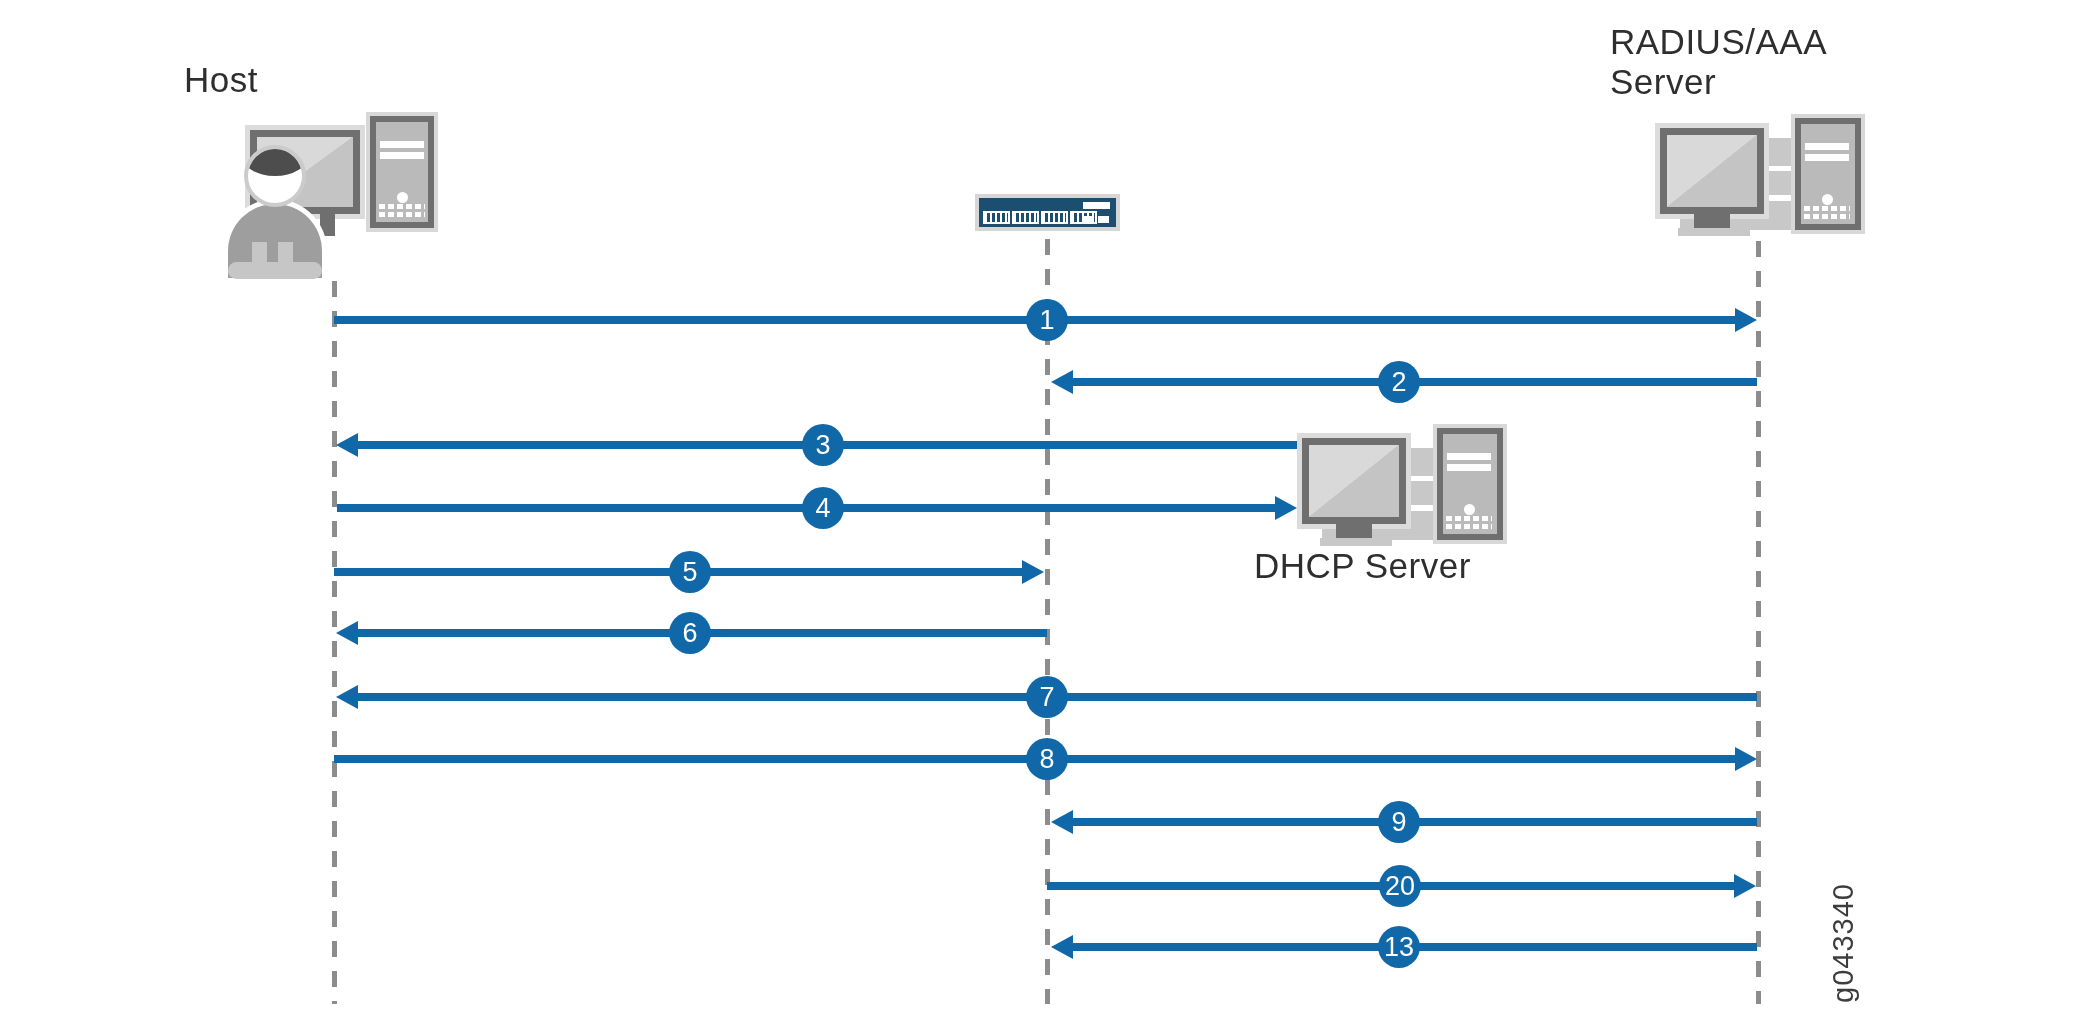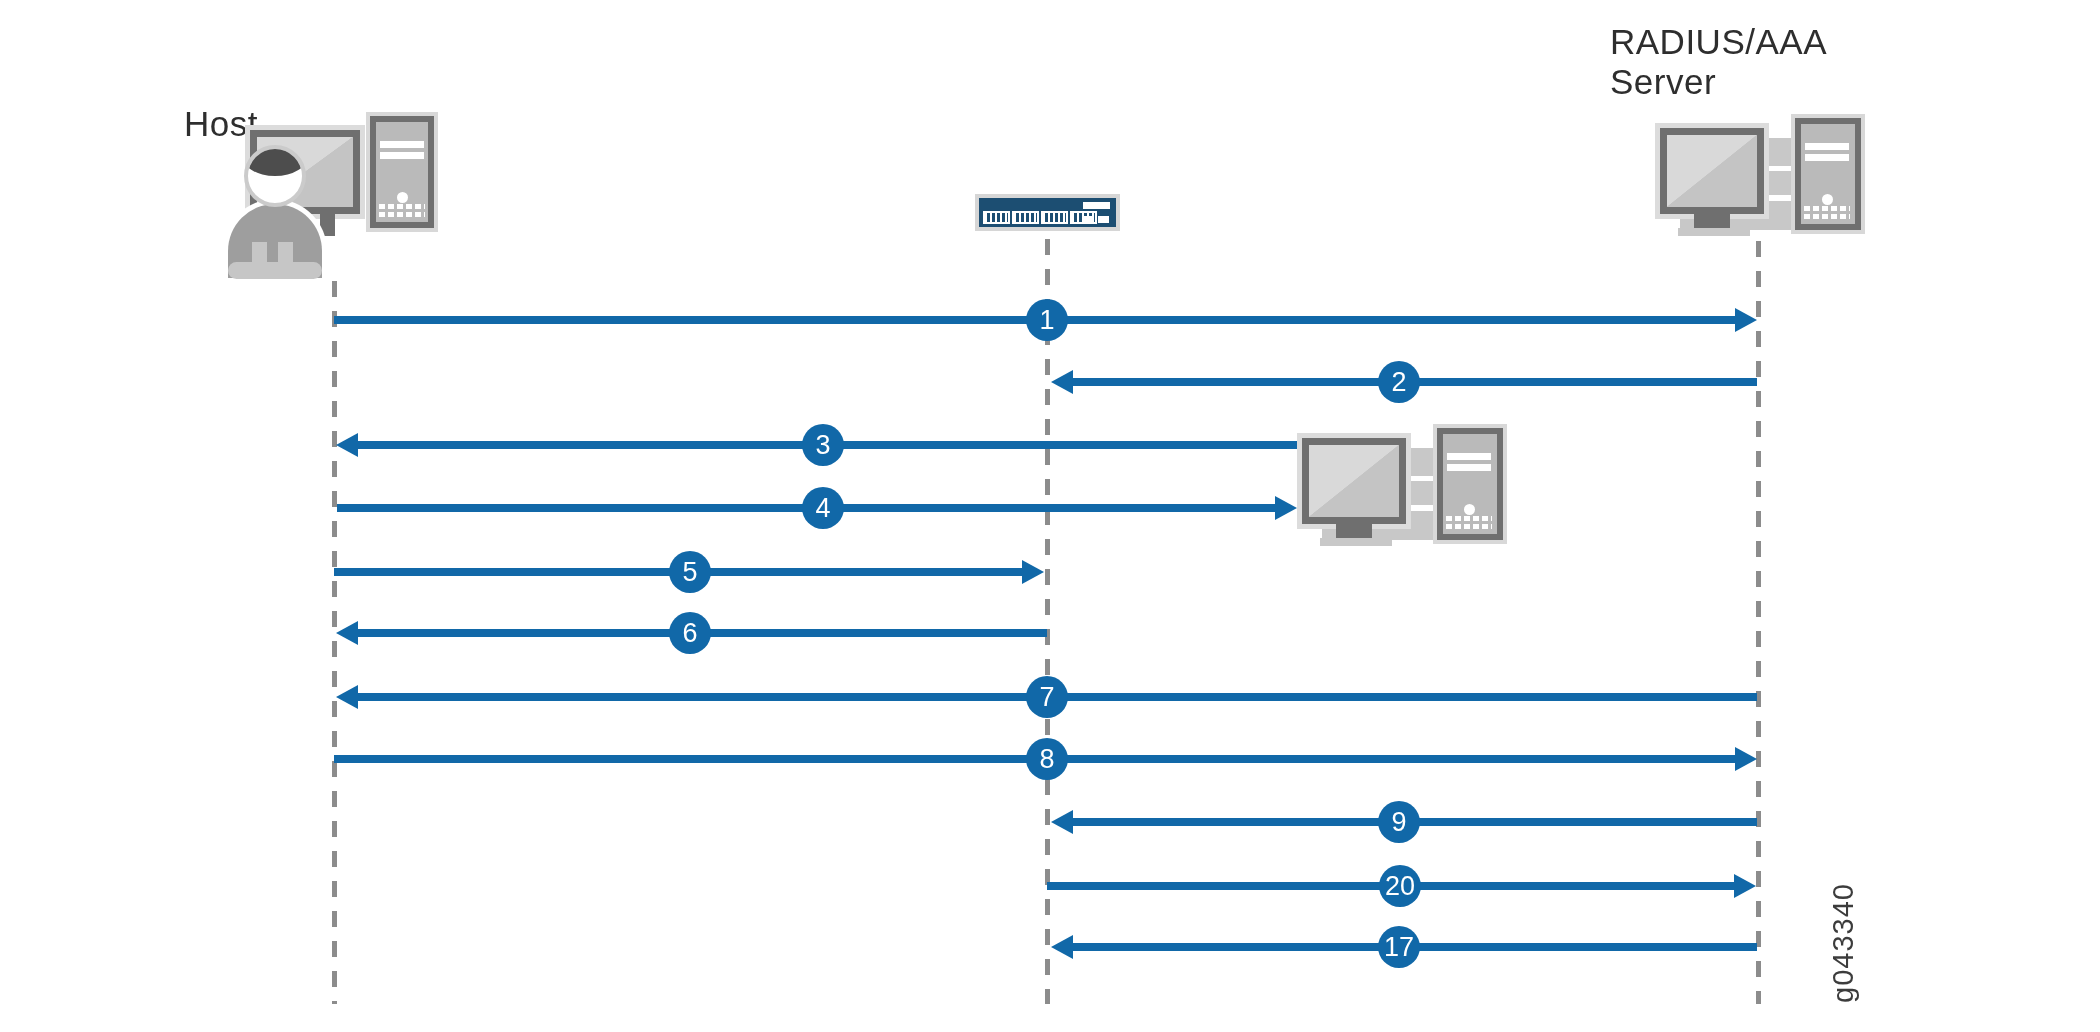--- a/index.html
+++ b/index.html
@@ -15,21 +15,21 @@
   html,body{margin:0;padding:0;background:#fff;}
   .stage{
     position:relative;width:2100px;height:1032px;background:#fff;overflow:hidden;
     font-family:"Liberation Sans", sans-serif;color:var(--text);
   }
   
   .actor-label{
     position:absolute;width:300px;
     font-size:35px;line-height:40px;letter-spacing:.5px;color:var(--text);
   }
-  .lbl-host{left:184px;top:60px;margin-top:44px;}
+  .lbl-host{left:184px;top:60px;}
   .lbl-auth{left:895px;top:146px;}
   .lbl-radius{left:1610px;top:22px;}
   .lbl-dhcp{left:1254px;top:546px;}
   .figure-id{
     position:absolute;left:1763px;top:923px;width:160px;height:40px;
     display:flex;align-items:center;justify-content:center;
     font-size:29px;letter-spacing:1px;color:#3C3C3C;
     transform:rotate(-90deg);
   }
   
@@ -135,28 +135,29 @@
       <div class="msg-head right" style="top: 747px; left: 1735px;"></div>
       <div class="step-badge" style="left: 1026px; top: 738px;">8</div>
       <div class="msg-line" style="left: 1069px; width: 688px; top: 818px;"></div>
       <div class="msg-head left" style="top: 810px; left: 1051px;"></div>
       <div class="step-badge" style="left: 1378px; top: 801px;">9</div>
       <div class="msg-line" style="left: 1047px; width: 691px; top: 882px;"></div>
       <div class="msg-head right" style="top: 874px; left: 1734px;"></div>
       <div class="step-badge" style="left: 1379px; top: 865px;">20</div>
       <div class="msg-line" style="left: 1069px; width: 688px; top: 943px;"></div>
       <div class="msg-head left" style="top: 935px; left: 1051px;"></div>
-      <div class="step-badge" style="left: 1378px; top: 926px;">17</div>
+      <div class="step-badge" style="left: 1378px; top: 926px;">13</div>
     </div>
 
   <div class="actor-label lbl-host">Host</div>
   <div class="actor-label lbl-radius">
     <span>RADIUS/AAA</span><br>
     <span>Server</span>
   </div>
+  <div class="actor-label lbl-dhcp">DHCP Server</div>
 
   <div class="icon icon-host">
     <div class="monitor"></div>
     <div class="stand"></div>
     <div class="tower">
       <div class="slot s1"></div>
       <div class="slot s2"></div>
       <div class="dot"></div>
       <div class="vents"></div>
     </div>

